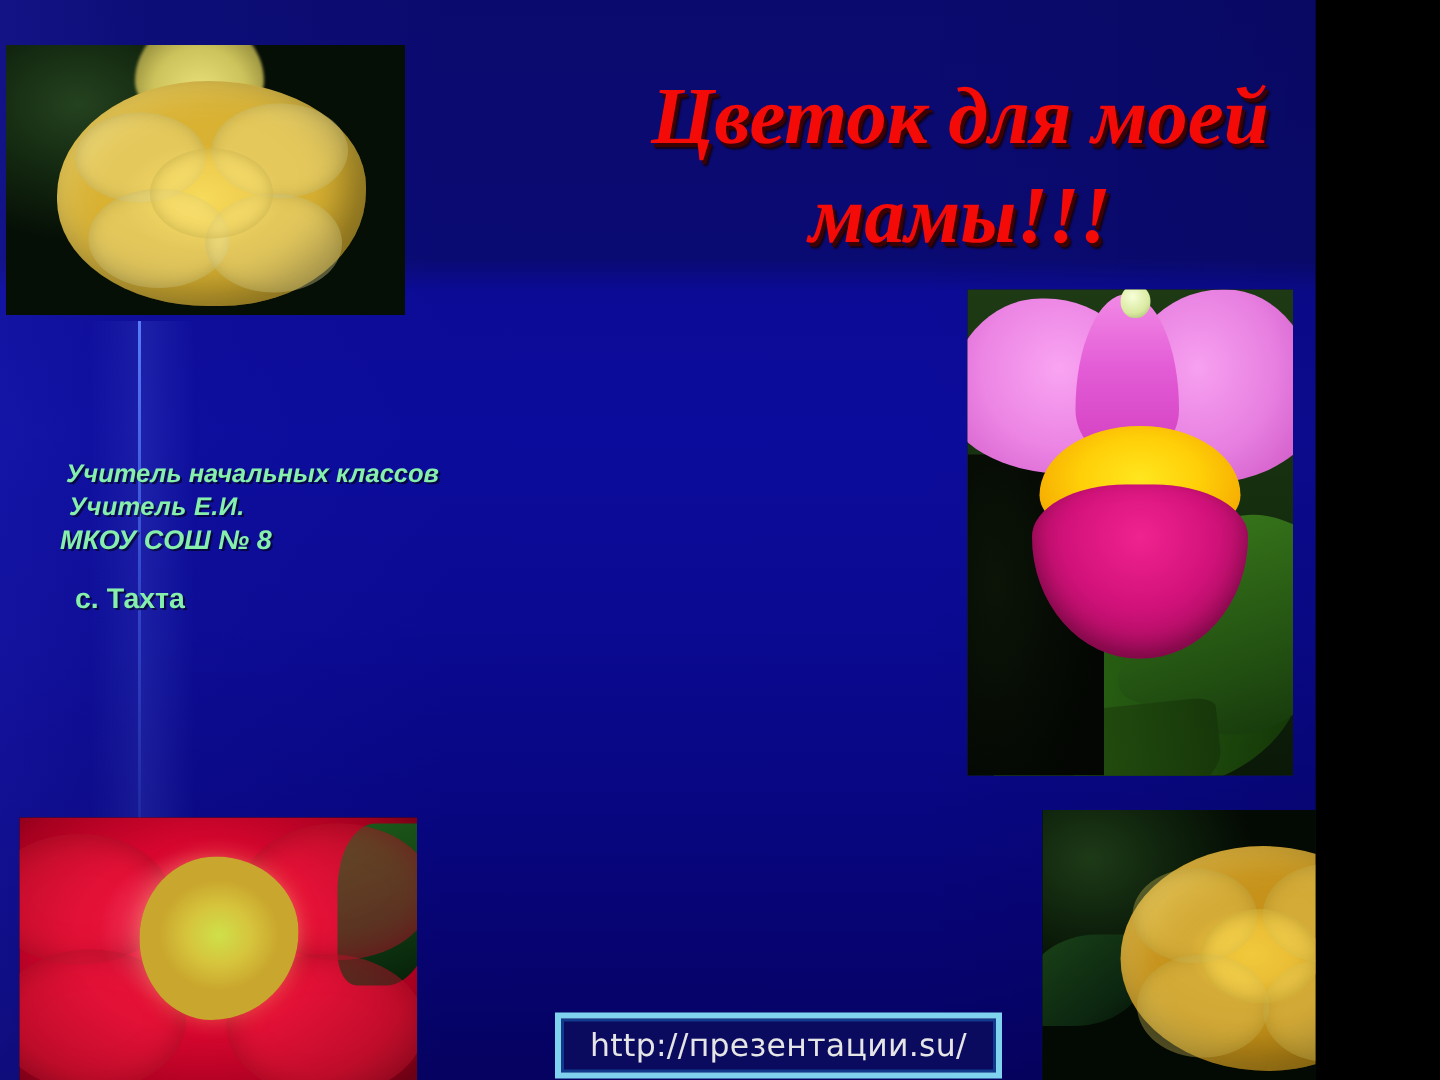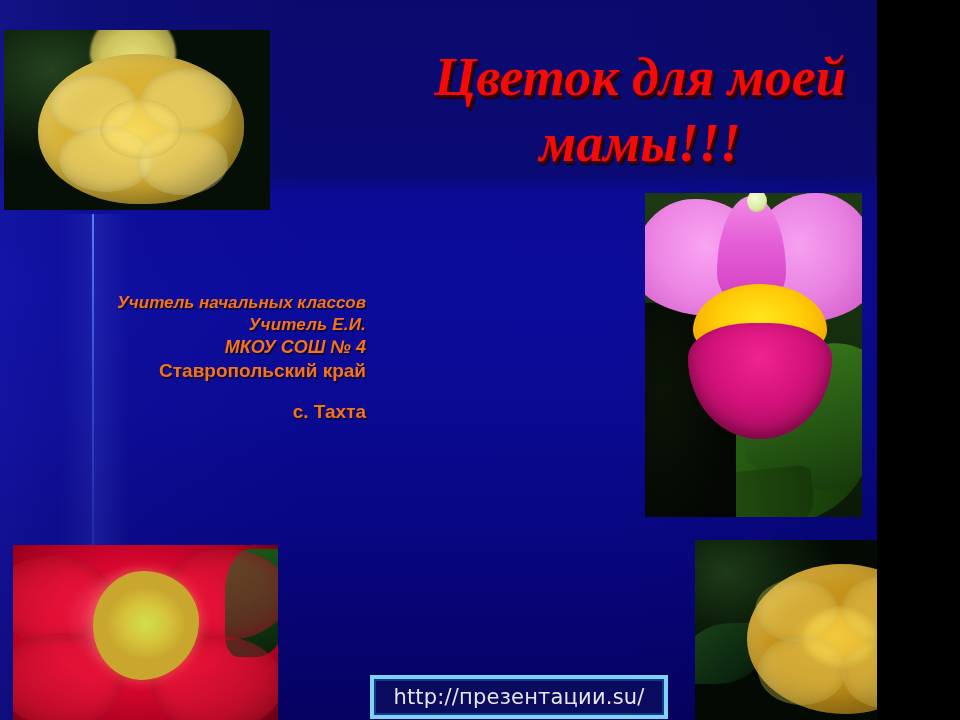--- a/index.html
+++ b/index.html
@@ -75,23 +75,22 @@
     color:#f40a06;
     text-shadow:
        2px 3px 0 #3a0202,
        3px 4px 1px rgba(20,0,0,.75);
     white-space:pre-line;
   }
 
   
   .author-block{
     position:absolute;
-    left:36px; top:292px; width:330px;
-    color:#f97316;
-    text-align:right;
+    left:36px; top:305px; width:330px;
+    color:#86efac;
   }
   .author-block .ln{
     font-weight:700;
     text-shadow:1.5px 1.5px 0 rgba(0,0,0,.55);
     white-space:nowrap;
   }
   .ln.it{ font-style:italic; font-size:17px; line-height:22px; }
   .ln.l1{ padding-left:8px; }
   .ln.l2{ padding-left:10px; letter-spacing:.2px; }
   .ln.l3{ padding-left:4px; font-size:18px; }
@@ -273,22 +272,21 @@
   <div class="bg-sheen"></div>
   <div class="accent-band"></div>
   <div class="accent-line"></div>
 
   <div class="title">Цветок для моей
 мамы!!!</div>
 
   <div class="author-block">
     <div class="ln it l1">Учитель начальных классов</div>
     <div class="ln it l2">Учитель Е.И.</div>
-    <div class="ln it l3">МКОУ СОШ № 4</div>
-    <div class="ln up l4">Ставропольский край</div>
+    <div class="ln it l3">МКОУ СОШ № 8</div>
     <div class="ln up l5">с. Тахта</div>
   </div>
 
   <div class="photo" id="photo-rose-yellow-top">
     <div class="leaf-bg"></div>
     <div class="bud"></div>
     <div class="bloom">
       <div class="pet" style="left:6%;top:14%;width:42%;height:40%;"></div>
       <div class="pet" style="left:50%;top:10%;width:44%;height:42%;"></div>
       <div class="pet" style="left:10%;top:48%;width:46%;height:44%;"></div>

